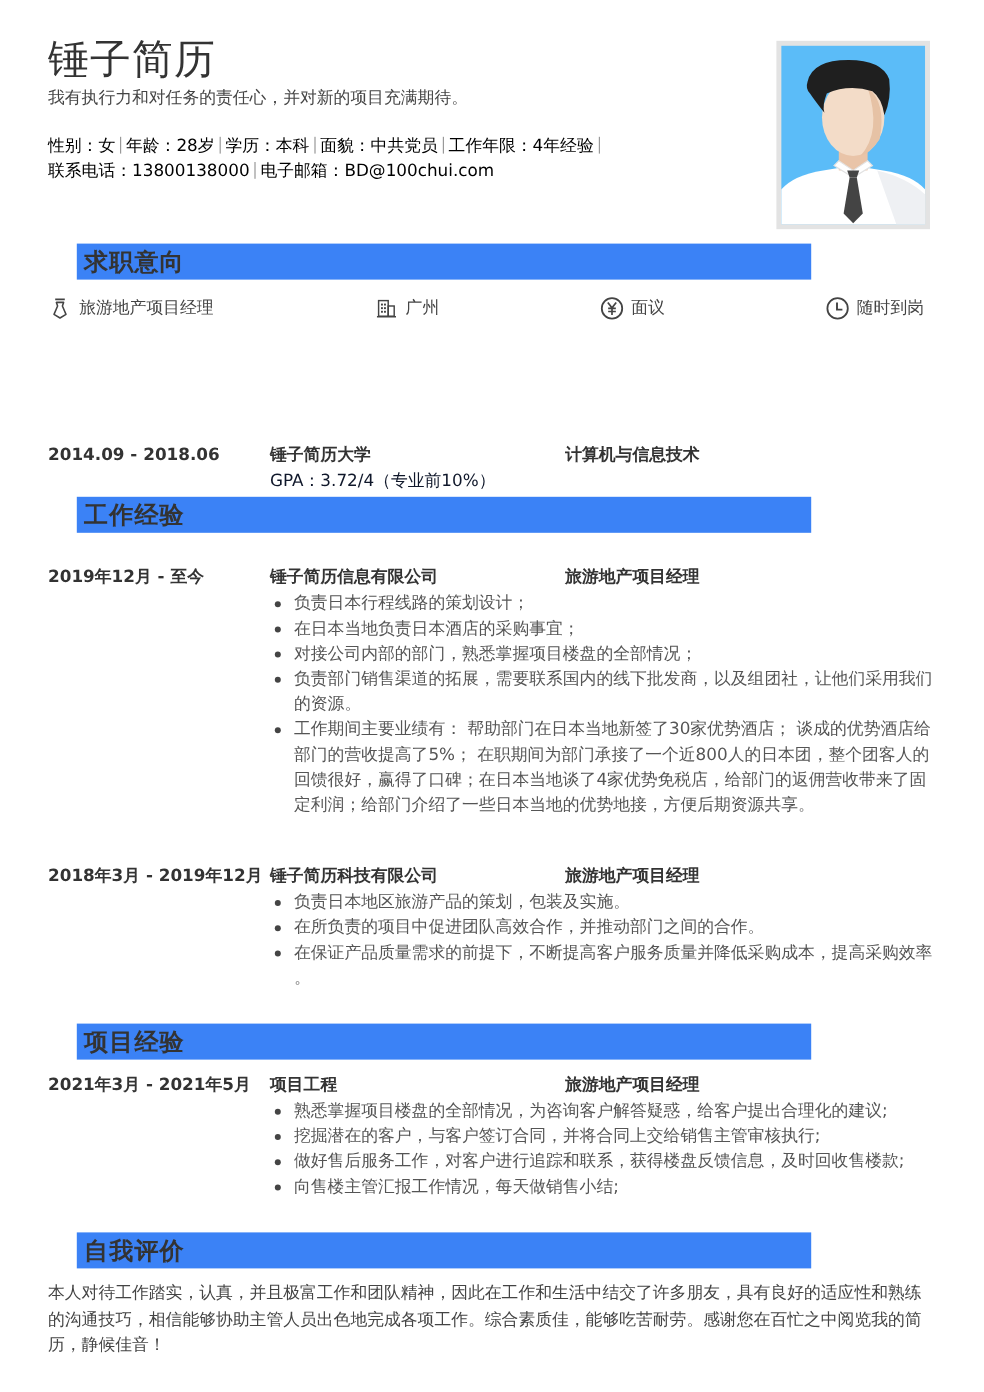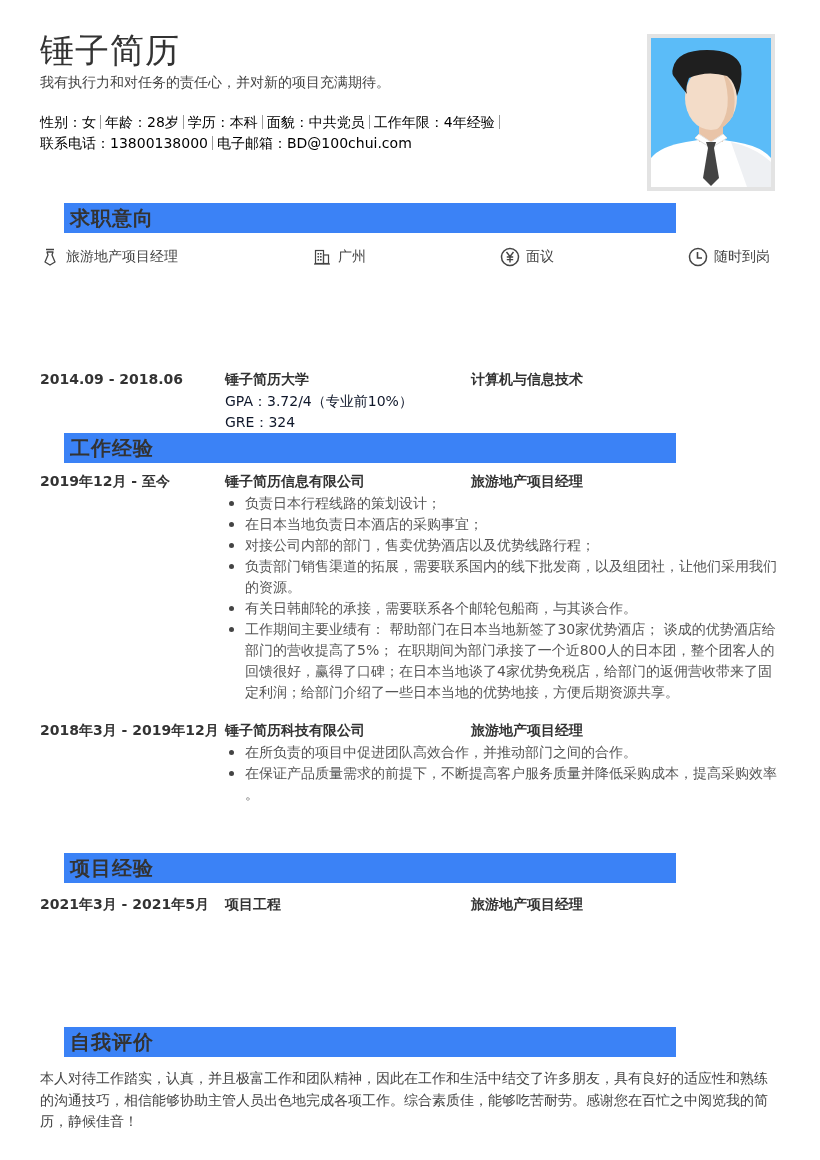--- a/index.html
+++ b/index.html
@@ -117,53 +117,59 @@
   <div class="entry" style="top:339px; height:70px;margin-top:30px;">
     <div class="date">2014.09 - 2018.06</div>
     <div class="org">锤子简历大学</div>
     <div class="role">计算机与信息技术</div>
     <div class="lines">
       <div>GPA：3.72/4（专业前10%）</div>
       <div>GRE：324</div>
     </div>
   </div>
 
-  <div class="section-head" style="top:433px;">
+  <div class="section-head" style="top:414px;">
     <span>工作经验</span>
   </div>
   <div class="entry" style="top:471px; height:240px;">
     <div class="date">2019年12月 - 至今</div>
     <div class="org">锤子简历信息有限公司</div>
     <div class="role">旅游地产项目经理</div>
     <ul>
       <li>负责日本行程线路的策划设计；</li>
       <li>在日本当地负责日本酒店的采购事宜；</li>
-      <li>对接公司内部的部门，售卖优势酒店以及优势线路行程；</li>
+      <li>对接公司内部的部门，熟悉掌握项目楼盘的全部情况；</li>
       <li>负责部门销售渠道的拓展，需要联系国内的线下批发商，以及组团社，让他们采用我们的资源。</li>
-      <li>有关日韩邮轮的承接，需要联系各个邮轮包船商，与其谈合作。</li>
       <li>工作期间主要业绩有：  帮助部门在日本当地新签了30家优势酒店；  谈成的优势酒店给部门的营收提高了5%；    在职期间为部门承接了一个近800人的日本团，整个团客人的回馈很好，赢得了口碑；在日本当地谈了4家优势免税店，给部门的返佣营收带来了固定利润；给部门介绍了一些日本当地的优势地接，方便后期资源共享。</li>
     </ul>
   </div>
   <div class="entry" style="top:720px; height:115px;">
     <div class="date">2018年3月 - 2019年12月</div>
     <div class="org">锤子简历科技有限公司</div>
     <div class="role">旅游地产项目经理</div>
     <ul>
+      <li>负责日本地区旅游产品的策划，包装及实施。</li>
       <li>在所负责的项目中促进团队高效合作，并推动部门之间的合作。</li>
       <li>在保证产品质量需求的前提下，不断提高客户服务质量并降低采购成本，提高采购效率 。</li>
     </ul>
   </div>
 
   <div class="section-head" style="top:853px;">
     <span>项目经验</span>
   </div>
   <div class="entry" style="top:894px; height:110px;">
     <div class="date">2021年3月 - 2021年5月</div>
     <div class="org">项目工程</div>
     <div class="role">旅游地产项目经理</div>
+    <ul>
+      <li>熟悉掌握项目楼盘的全部情况，为咨询客户解答疑惑，给客户提出合理化的建议;</li>
+      <li>挖掘潜在的客户，与客户签订合同，并将合同上交给销售主管审核执行;</li>
+      <li>做好售后服务工作，对客户进行追踪和联系，获得楼盘反馈信息，及时回收售楼款;</li>
+      <li>向售楼主管汇报工作情况，每天做销售小结;</li>
+    </ul>
   </div>
 
   <div class="section-head" style="top:1027px;">
     <span>自我评价</span>
   </div>
   <div class="self">本人对待工作踏实，认真，并且极富工作和团队精神，因此在工作和生活中结交了许多朋友，具有良好的适应性和熟练的沟通技巧，相信能够协助主管人员出色地完成各项工作。综合素质佳，能够吃苦耐劳。感谢您在百忙之中阅览我的简历，静候佳音！</div>
 
 </div>
 
 </body></html>

